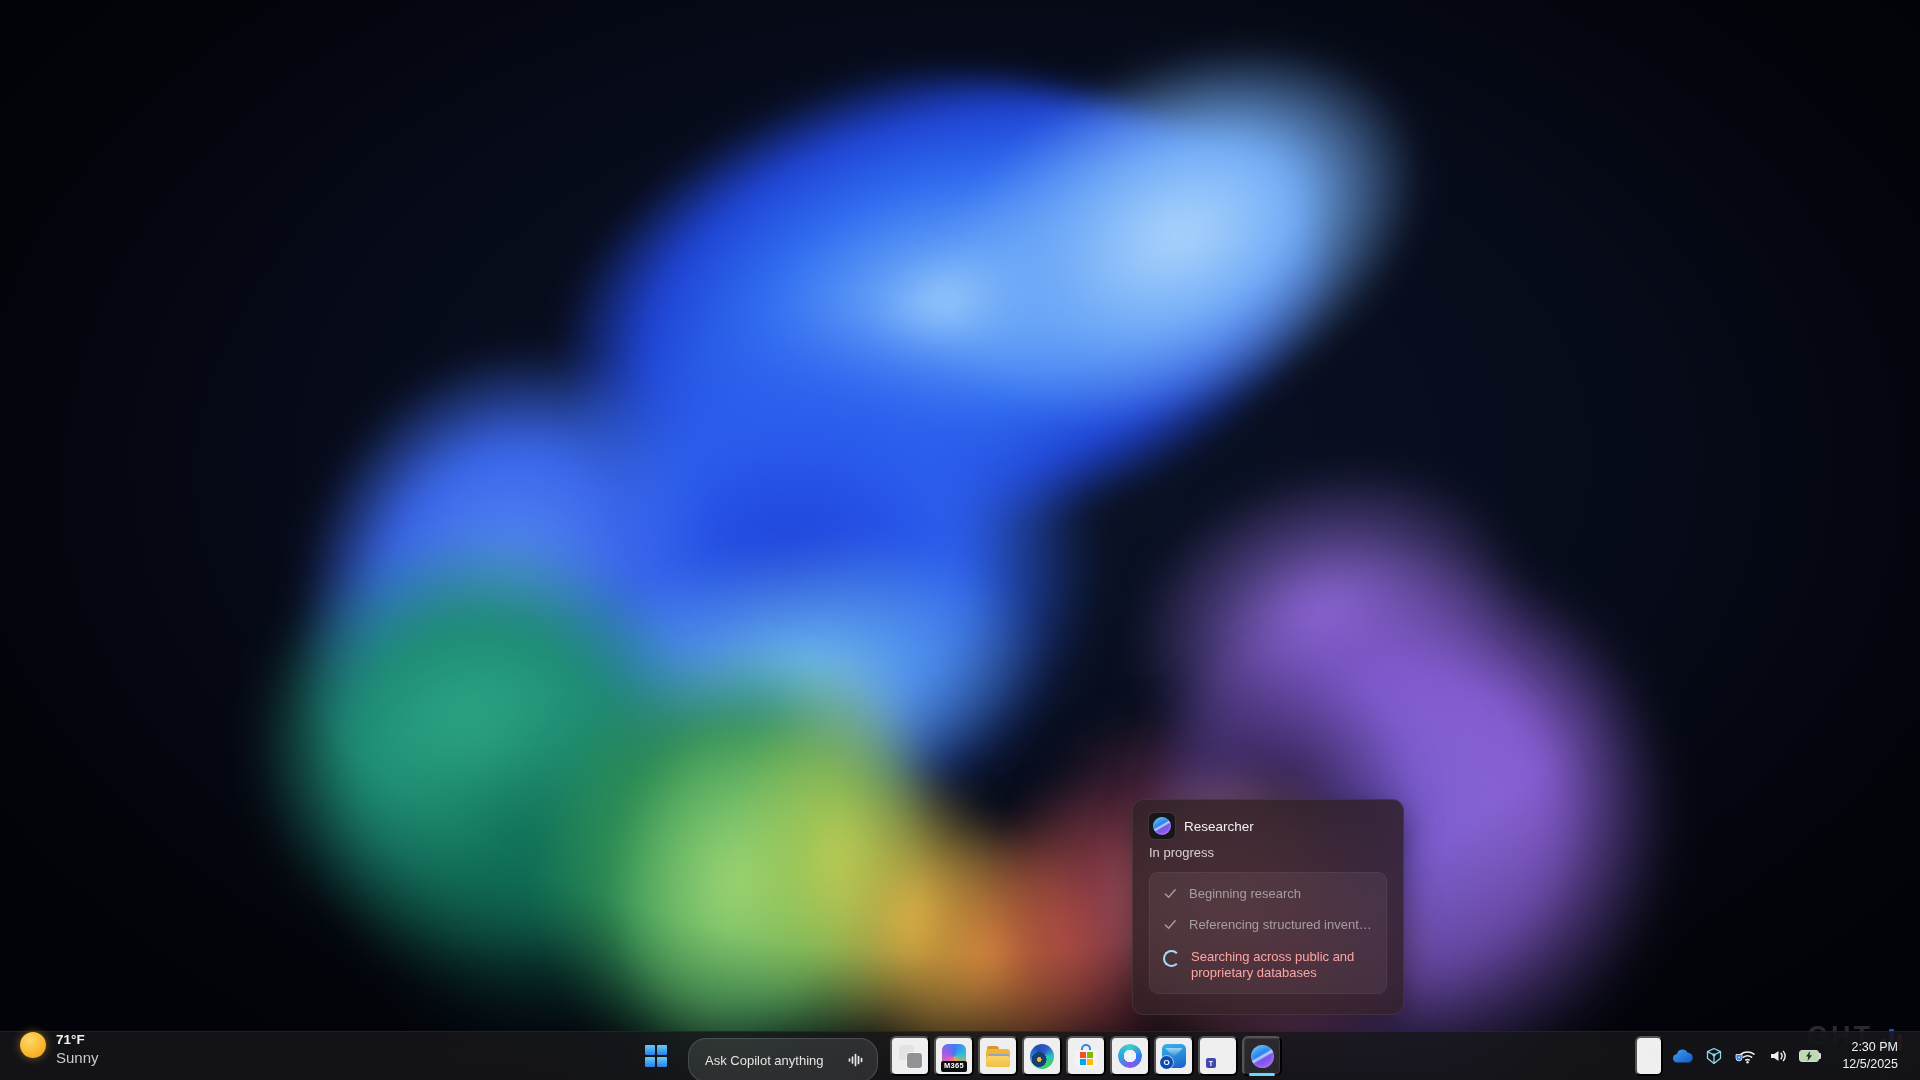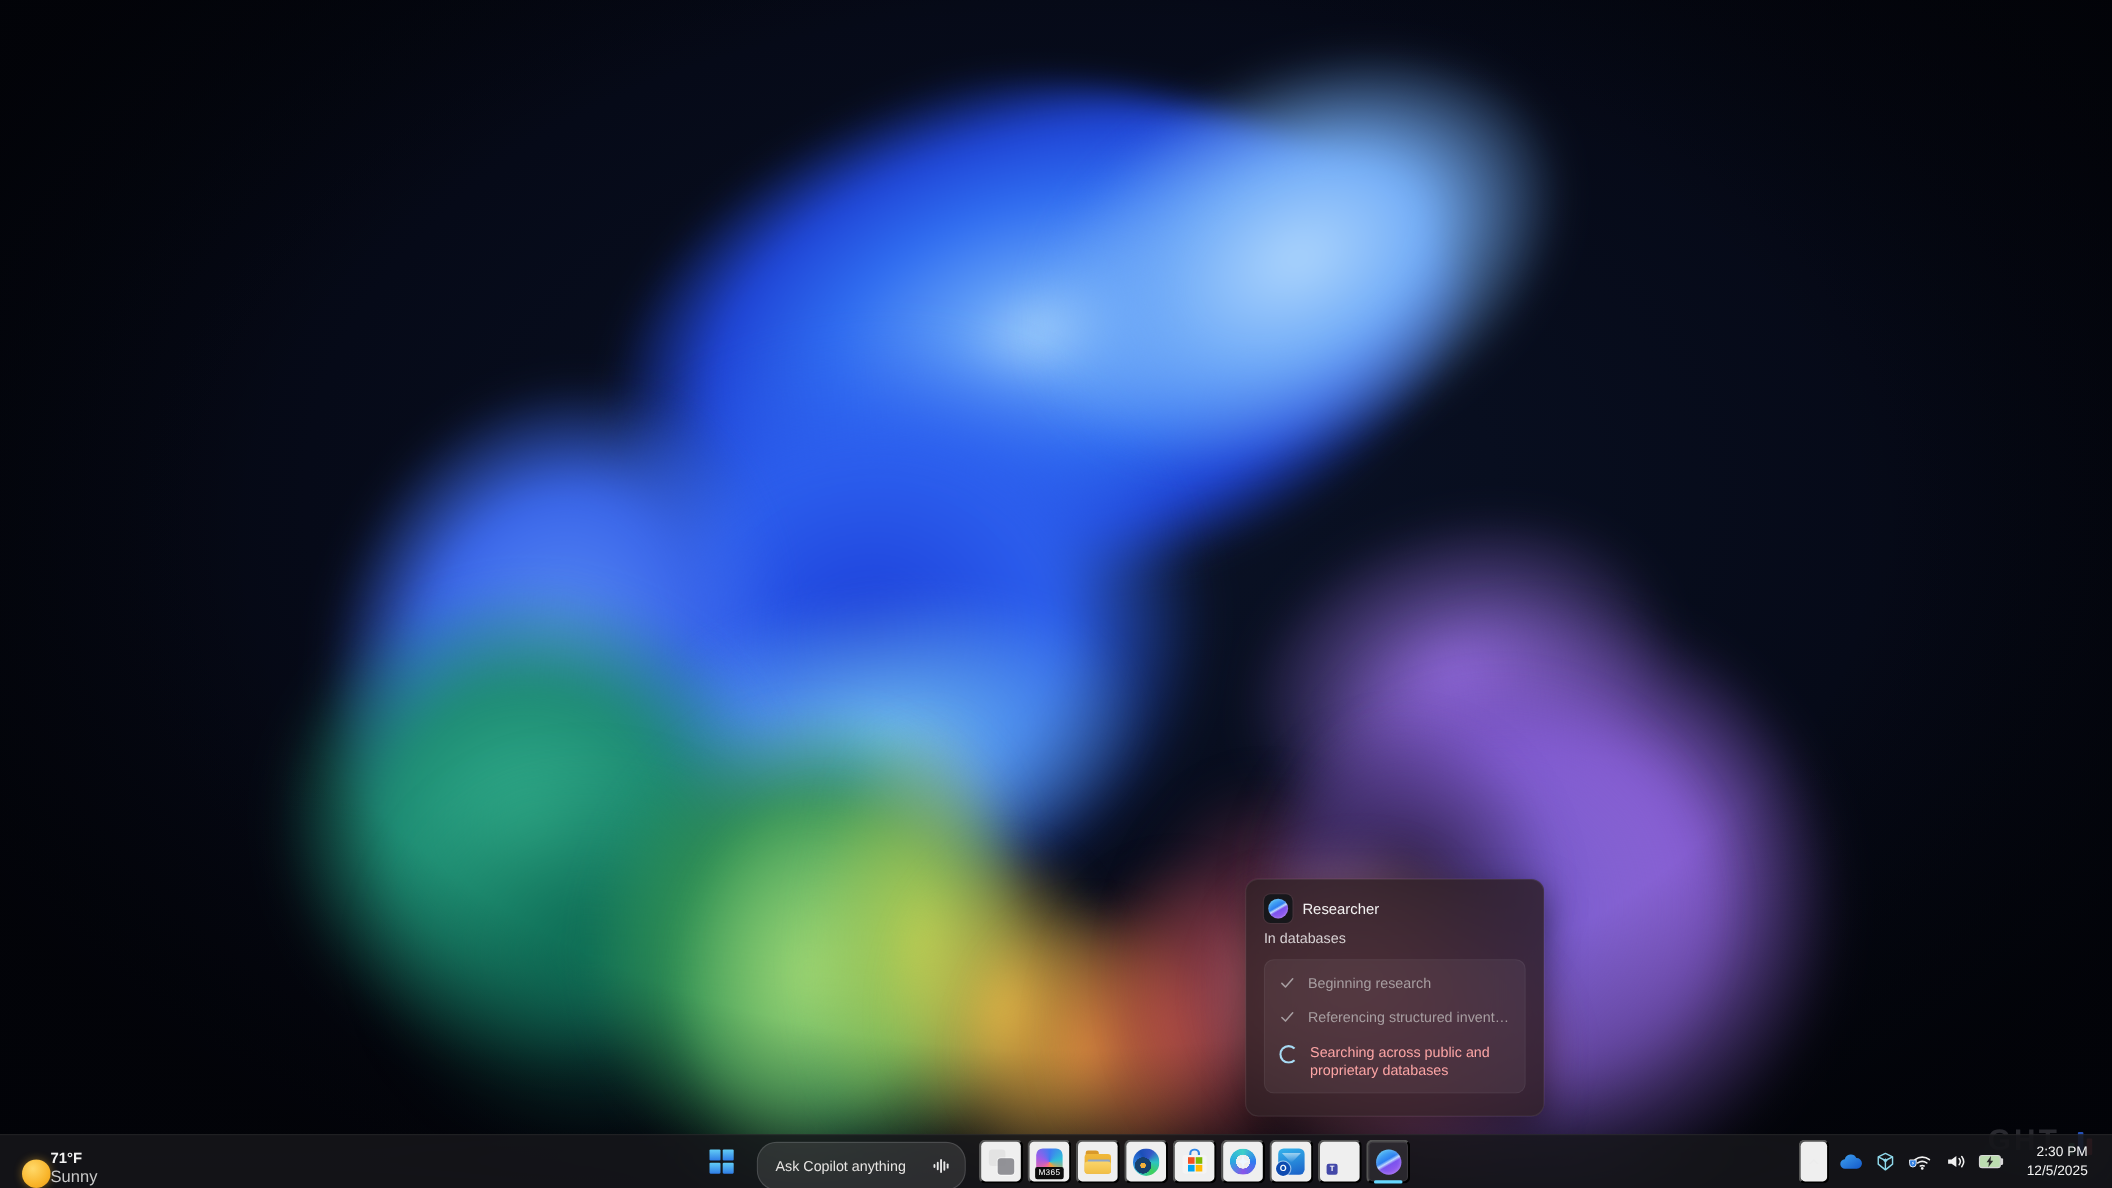--- a/index.html
+++ b/index.html
@@ -88,21 +88,21 @@
     animation:spin 1.1s linear infinite;}
   @keyframes spin{to{transform:rotate(360deg)}}
 
   
   .taskbar{position:absolute;left:0;bottom:0;width:1920px;height:48px;
     background:rgba(24,24,28,.80);backdrop-filter:blur(26px) saturate(1.15);
     border-top:1px solid rgba(255,255,255,.06);}
   .tb-btn{position:absolute;top:4px;width:40px;height:40px;border-radius:6px;display:flex;
     align-items:center;justify-content:center;background:transparent;border:none;cursor:pointer;}
   
-  .weather{position:absolute;left:12px;top:0;height:48px;display:flex;align-items:flex-end;
+  .weather{position:absolute;left:12px;top:0;height:48px;display:flex;align-items:flex-start;gap:10px;
     padding:0 8px;border-radius:6px;cursor:pointer;}
   .sun-icon{width:26px;height:26px;border-radius:50%;
     background:radial-gradient(circle at 38% 32%, var(--sun_edge,#ffd96a) 0%, var(--sun_core,#f9b52b) 60%, #e89a18 100%);
     box-shadow:0 0 8px rgba(249,181,43,.45);}
   .w-temp{font-size:13.5px;font-weight:bold;color:#f2f2f2;line-height:1.25;}
   .w-cond{font-size:15px;color:#c9c9c9;line-height:1.2;}
   
   .start-btn{left:636px;}
   .win-logo{width:22px;height:22px;display:grid;grid-template-columns:1fr 1fr;grid-template-rows:1fr 1fr;gap:2px;}
   .win-logo i{background:linear-gradient(180deg,#62cdf6,#2f7de6);border-radius:1px;}
@@ -119,21 +119,21 @@
   .active-indicator{position:absolute;left:50%;transform:translateX(-50%);bottom:-2px;width:26px;height:3px;
     border-radius:2px;background:var(--accent_cyan,#67d8ff);}
   
   .taskview-icon{position:relative;width:23px;height:23px;}
   .taskview-icon .back{position:absolute;left:0;top:0;width:15px;height:15px;border-radius:3px;background:#e3e3e3;}
   .taskview-icon .front{position:absolute;right:0;bottom:0;width:15px;height:15px;border-radius:3px;
     background:rgba(140,140,145,.95);box-shadow:0 0 0 1px rgba(255,255,255,.55);}
   .m365-icon{position:relative;width:25px;height:25px;border-radius:6px;
     background:conic-gradient(from 220deg,#f2689a,#a05ce8,#3f7bf2,#2fc0d8,#f2a23a,#f2689a);}
   .m365-badge{position:absolute;left:50%;transform:translateX(-50%);bottom:-3px;background:#0d0d0d;color:#fff;
-    font-size:7.5px;font-weight:normal;letter-spacing:.3px;padding:1px 3px;border-radius:2px;line-height:1.1;}
+    font-size:7.5px;font-weight:bold;letter-spacing:.3px;padding:1px 3px;border-radius:2px;line-height:1.1;}
   .folder-icon{position:relative;width:26px;height:21px;}
   .folder-icon .flap{position:absolute;left:1px;top:0;width:12px;height:6px;border-radius:2px 3px 0 0;background:#d9992a;}
   .folder-icon .body{position:absolute;left:0;top:3px;right:0;bottom:0;border-radius:3px;
     background:linear-gradient(180deg,#f1b93a,#e2a52e);}
   .folder-icon .paper{position:absolute;left:3px;top:8px;width:20px;height:4px;border-radius:1px;background:#8fa6c8;}
   .folder-icon .front{position:absolute;left:0;top:10px;right:0;bottom:0;border-radius:3px 3px 3px 3px;
     background:linear-gradient(180deg,#f9d46a,#f2bf45);}
   .edge-icon{width:25px;height:25px;border-radius:50%;
     background:
       radial-gradient(circle at 38% 62%, #f3b03a 0 11%, #17406e 12% 34%, rgba(23,64,110,0) 35%),
@@ -224,21 +224,21 @@
       </span>
   </div>
 
   <section class="flyout">
     <div class="flyout-header">
       <span class="app-chip">
         <span class="copilot-logo"></span>
       </span>
       <span class="app-name">Researcher</span>
     </div>
-    <div class="flyout-status">In databases</div>
+    <div class="flyout-status">In progress</div>
     <div class="steps-panel">
       <div class="step">
         <svg class="check-icon" viewBox="0 0 16 16">
           <path d="M2.5 8.5l3.5 3.5 7-8" fill="none" stroke="#a79ea1" stroke-width="1.5" stroke-linecap="round" stroke-linejoin="round"></path>
         </svg>
         <span class="label">Beginning research</span>
       </div>
       <div class="step">
         <svg class="check-icon" viewBox="0 0 16 16">
           <path d="M2.5 8.5l3.5 3.5 7-8" fill="none" stroke="#a79ea1" stroke-width="1.5" stroke-linecap="round" stroke-linejoin="round"></path>

